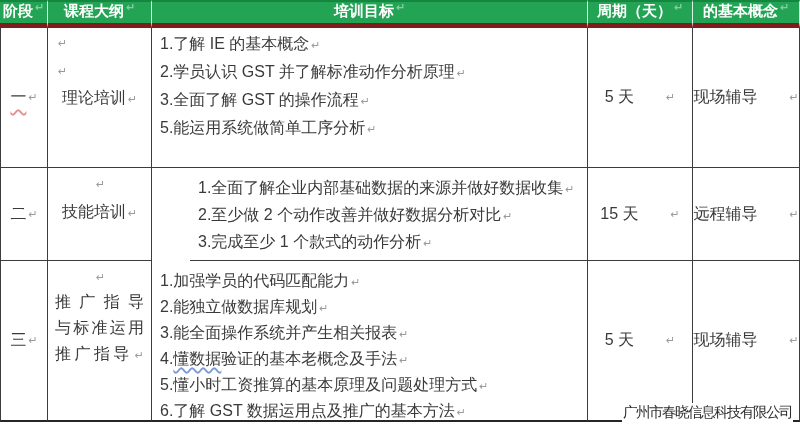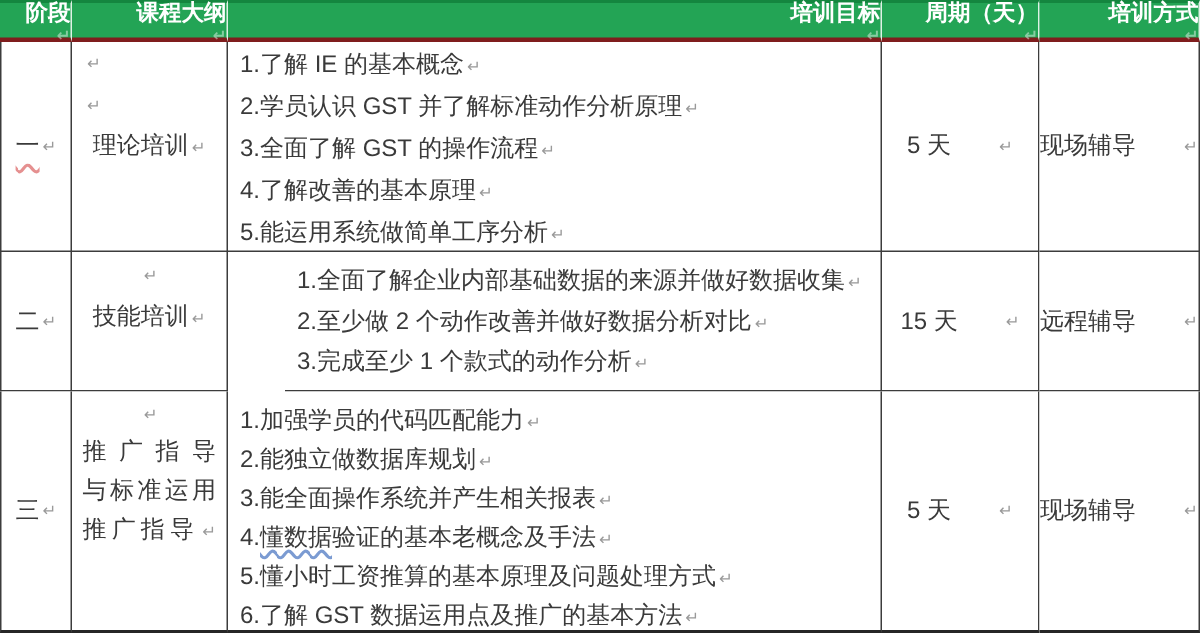--- a/index.html
+++ b/index.html
@@ -18,26 +18,25 @@
   .grid{
     position:absolute;left:0;top:0;width:800px;height:422px;
     display:grid;
     grid-template-columns:48px 104px 436px 105px 107px;
     grid-template-rows:28px 140px 93px 161px;
   }
   
   .th{
     background:var(--header-green);
     border-top:2px solid var(--header-green-dark);
-    border-bottom:3px solid #7f1d1d;
+    border-bottom:5px solid #7f1d1d;
     border-right:1px solid rgba(255,255,255,0.85);
     color:#fff;font-weight:bold;font-size:15px;
-    display:flex;align-items:flex-end;justify-content:center;
+    display:flex;align-items:flex-start;justify-content:center;
     white-space:nowrap;
-    flex-direction:column;
   }
   .th:last-child{border-right:none;}
   .pilcrow{
     font-family:"DejaVu Sans",sans-serif;
     font-size:11px;color:var(--pilcrow);
     margin-left:2px;line-height:1;
   }
   .th .pilcrow{color:rgba(255,255,255,0.45);}
   
   .td{
@@ -94,38 +93,37 @@
     </div>
     <div class="th">
       <span>培训目标</span>
         <span class="pilcrow">↵</span>
     </div>
     <div class="th">
       <span>周期（天）</span>
         <span class="pilcrow">↵</span>
     </div>
     <div class="th">
-      <span>培训方式</span>
+      <span>的基本概念</span>
         <span class="pilcrow">↵</span>
     </div>
 
     <div class="td col1 c-stage r1">
       <span class="wavy-red">一</span>
         <span class="pilcrow">↵</span>
     </div>
     <div class="td c-outline r1">
       <div class="empty-para left"><span class="pilcrow">↵</span></div>
       <div class="empty-para left"><span class="pilcrow">↵</span></div>
       <div><span>理论培训</span><span class="pilcrow">↵</span></div>
     </div>
     <div class="td c-obj r1">
       <div><span>1.了解 IE 的基本概念</span><span class="pilcrow">↵</span></div>
       <div><span>2.学员认识 GST 并了解标准动作分析原理</span><span class="pilcrow">↵</span></div>
       <div><span>3.全面了解 GST 的操作流程</span><span class="pilcrow">↵</span></div>
-      <div><span>4.了解改善的基本原理</span><span class="pilcrow">↵</span></div>
       <div><span>5.能运用系统做简单工序分析</span><span class="pilcrow">↵</span></div>
     </div>
     <div class="td c-center r1">
       <span>5 天</span>
         <span class="pilcrow">↵</span>
     </div>
     <div class="td col5 c-center r1">
       <span>现场辅导</span>
         <span class="pilcrow">↵</span>
     </div>
@@ -174,13 +172,14 @@
       <span>5 天</span>
         <span class="pilcrow">↵</span>
     </div>
     <div class="td col5 c-center r3 rowlast">
       <span>现场辅导</span>
         <span class="pilcrow">↵</span>
     </div>
 
   </div>
 
+  <div class="watermark">广州市春晓信息科技有限公司</div>
 </div>
 
 </body></html>

